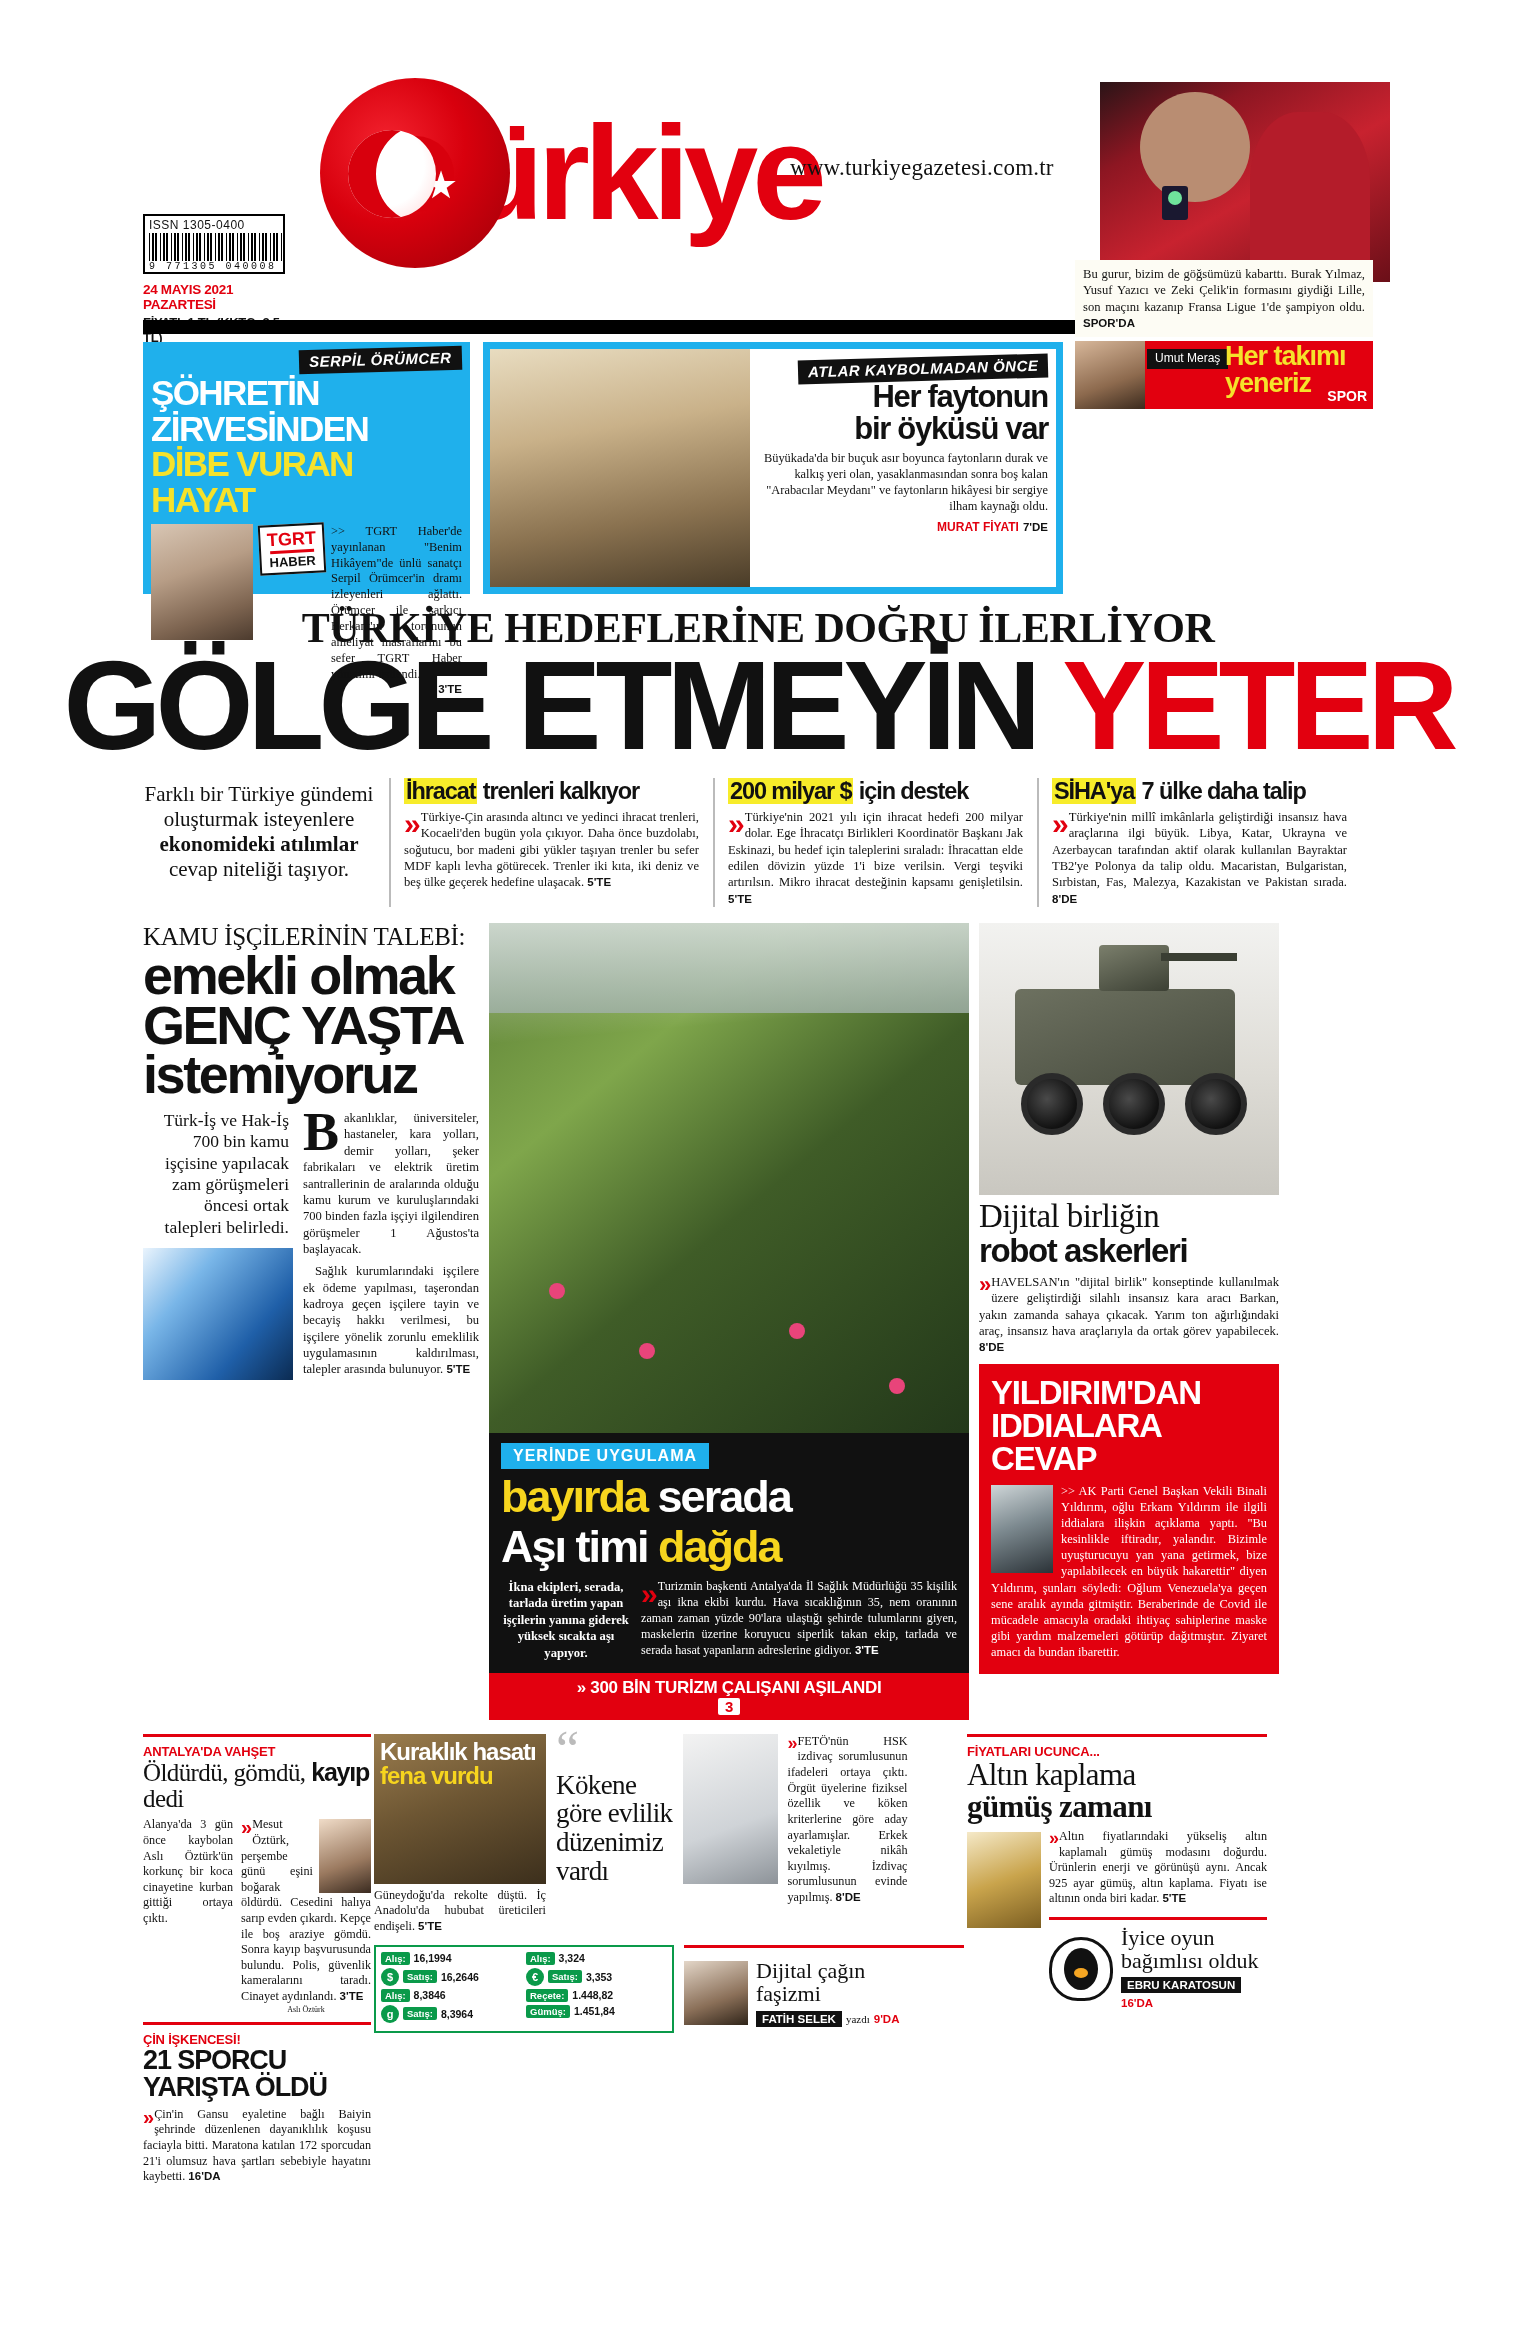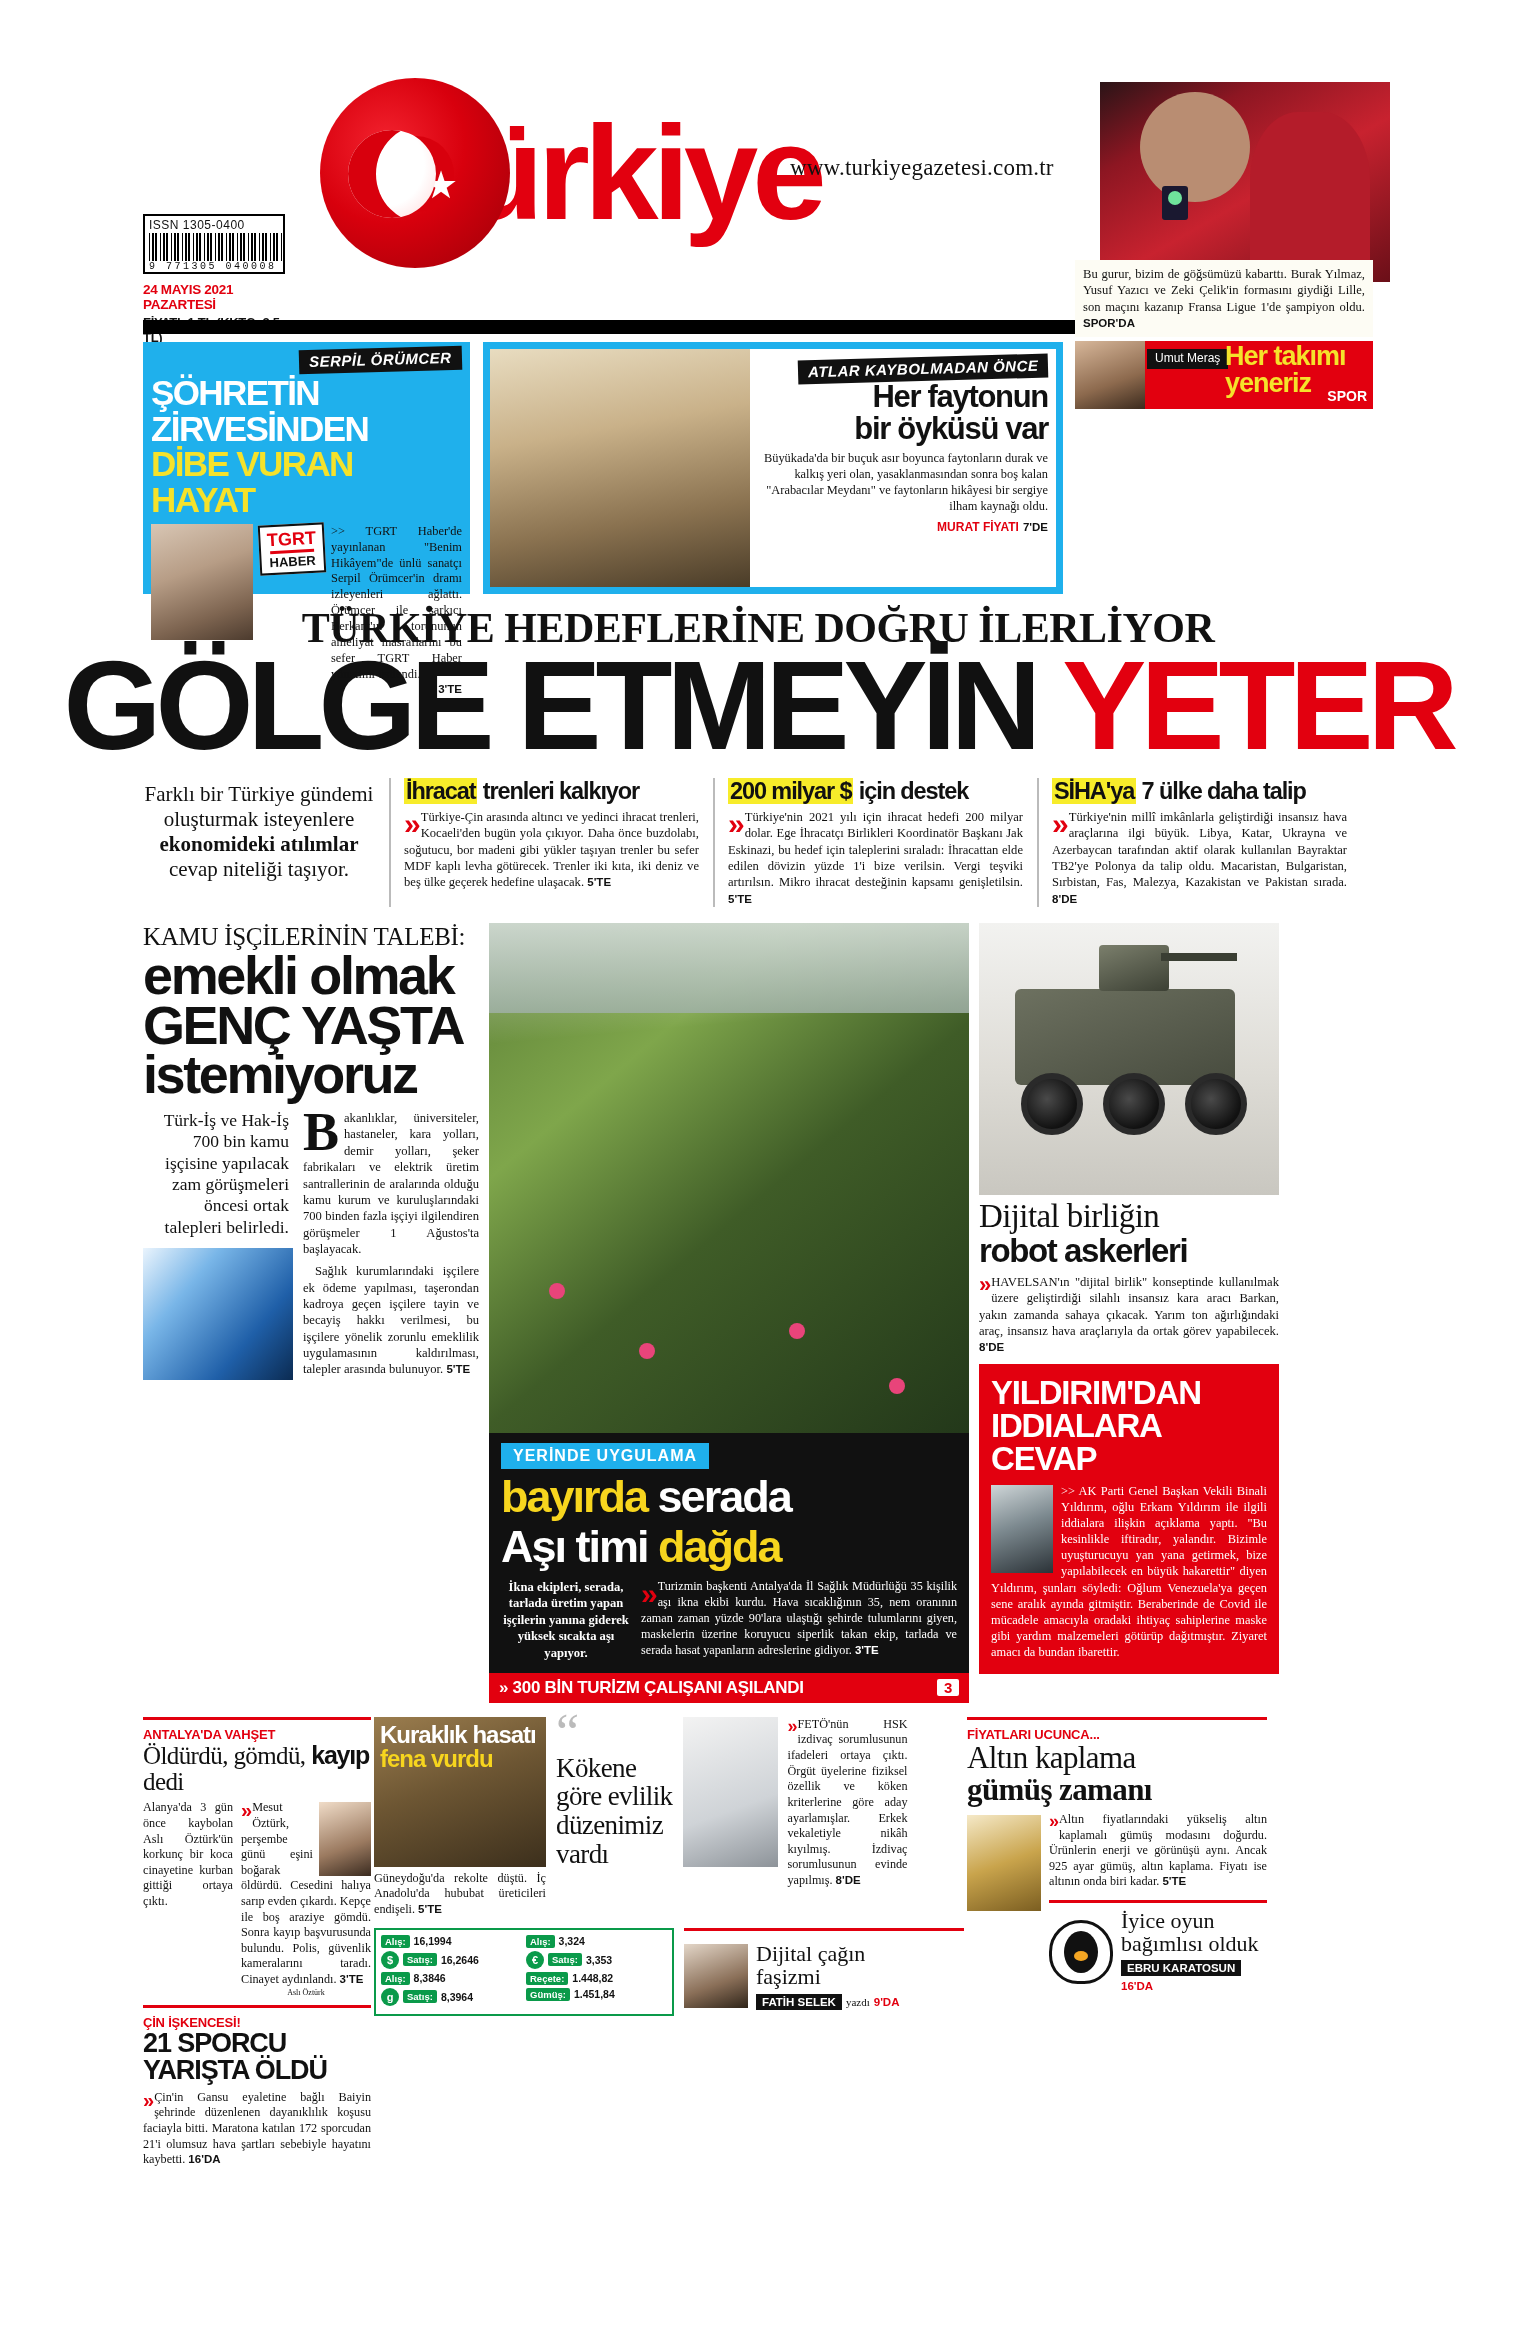--- a/index.html
+++ b/index.html
@@ -147,21 +147,21 @@
   .badge-cyan { background:#1fb0ec; color:#fff; font-family:"Liberation Sans", sans-serif;
      font-weight:bold; font-size:16px; letter-spacing:1px; padding:4px 12px; display:inline-block; }
   .asi-h { font-family:"Liberation Sans", sans-serif; font-weight:bold; font-size:45px;
      letter-spacing:-2px; line-height:1.0; margin-top:5px;}
   .asi-h .y { color:#f7d51e; }
   .asi-cols { display:flex; gap:10px; margin-top:10px; }
   .asi-c1 { width:130px; text-align:center; font-size:12.6px; line-height:1.3; font-weight:bold;}
   .asi-c2 { flex:1; font-size:12.2px; line-height:1.3; text-align:justify;}
   .red-bar { background:#e2000f; color:#fff; font-family:"Liberation Sans", sans-serif;
      font-weight:bold; font-size:17px; padding:5px 10px; display:flex; align-items:center;
-     justify-content:space-between; letter-spacing:-.3px;}
+     justify-content:center; letter-spacing:-.3px;flex-direction:column;}
   .red-bar .num { background:#fff; color:#e2000f; padding:0 7px; border-radius:2px; font-size:15px;}
 
   .robot-photo { height:272px; background:
       linear-gradient(180deg,#f2f2f0 0%, #dedcd6 55%, #c9c7c0 100%); position:relative; overflow:hidden;}
   .robot-body { position:absolute; left:36px; top:66px; width:220px; height:96px;
       background:linear-gradient(160deg,#6d7160 0%, #474b3e 100%); border-radius:6px; }
   .robot-wheel { position:absolute; width:62px; height:62px; border-radius:50%;
       background:radial-gradient(circle at 40% 40%,#4a4a4a,#111 70%); border:6px solid #2a2a2a;}
   .robot-turret { position:absolute; left:120px; top:22px; width:70px; height:46px;
       background:linear-gradient(160deg,#7b7f6c,#3c4034); border-radius:4px;}

